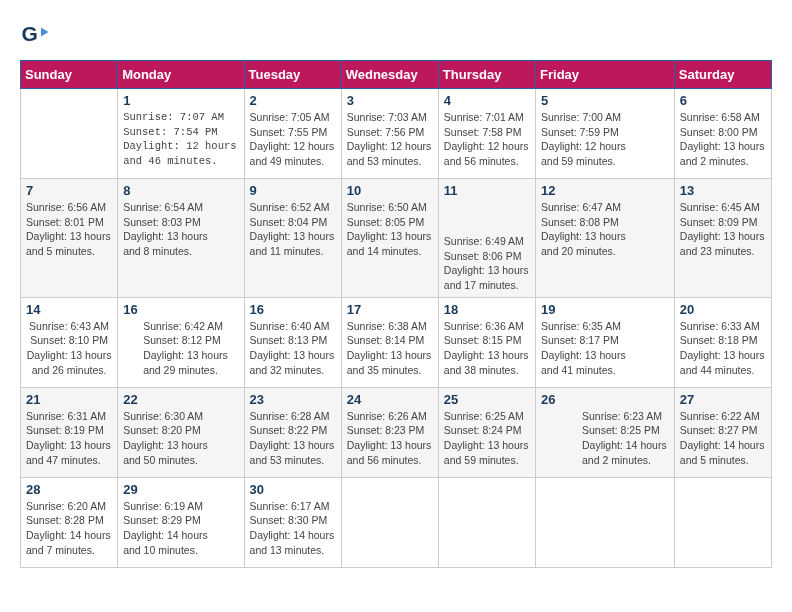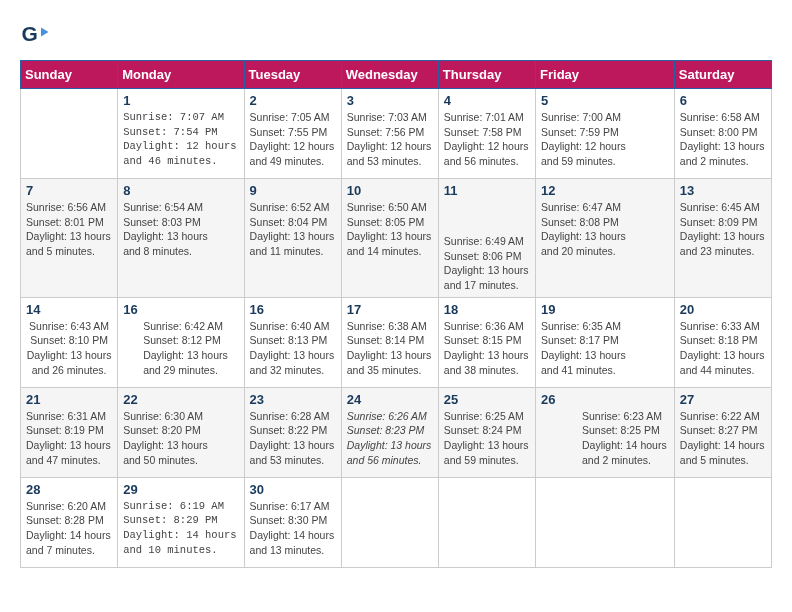--- a/index.html
+++ b/index.html
@@ -287,21 +287,21 @@
         </td>
         <td>
           <span class="day-number">23</span>
           <div class="day-info" style="white-space: pre-line;">Sunrise: 6:28 AM
 Sunset: 8:22 PM
 Daylight: 13 hours
 and 53 minutes.</div>
         </td>
         <td>
           <span class="day-number">24</span>
-          <div class="day-info" style="white-space: pre-line; font-style: italic;">Sunrise: 6:26 AM
+          <div class="day-info" style="white-space: pre-line;">Sunrise: 6:26 AM
 Sunset: 8:23 PM
 Daylight: 13 hours
 and 56 minutes.</div>
         </td>
         <td>
           <span class="day-number">25</span>
           <div class="day-info" style="white-space: pre-line;">Sunrise: 6:25 AM
 Sunset: 8:24 PM
 Daylight: 13 hours
 and 59 minutes.</div>
@@ -324,21 +324,21 @@
       <tr>
         <td>
           <span class="day-number">28</span>
           <div class="day-info" style="white-space: pre-line;">Sunrise: 6:20 AM
 Sunset: 8:28 PM
 Daylight: 14 hours
 and 7 minutes.</div>
         </td>
         <td>
           <span class="day-number">29</span>
-          <div class="day-info" style="white-space: pre-line; font-family: Liberation Mono, monospace;">Sunrise: 6:19 AM
+          <div class="day-info" style="white-space: pre-line;">Sunrise: 6:19 AM
 Sunset: 8:29 PM
 Daylight: 14 hours
 and 10 minutes.</div>
         </td>
         <td>
           <span class="day-number">30</span>
           <div class="day-info" style="white-space: pre-line;">Sunrise: 6:17 AM
 Sunset: 8:30 PM
 Daylight: 14 hours
 and 13 minutes.</div>

